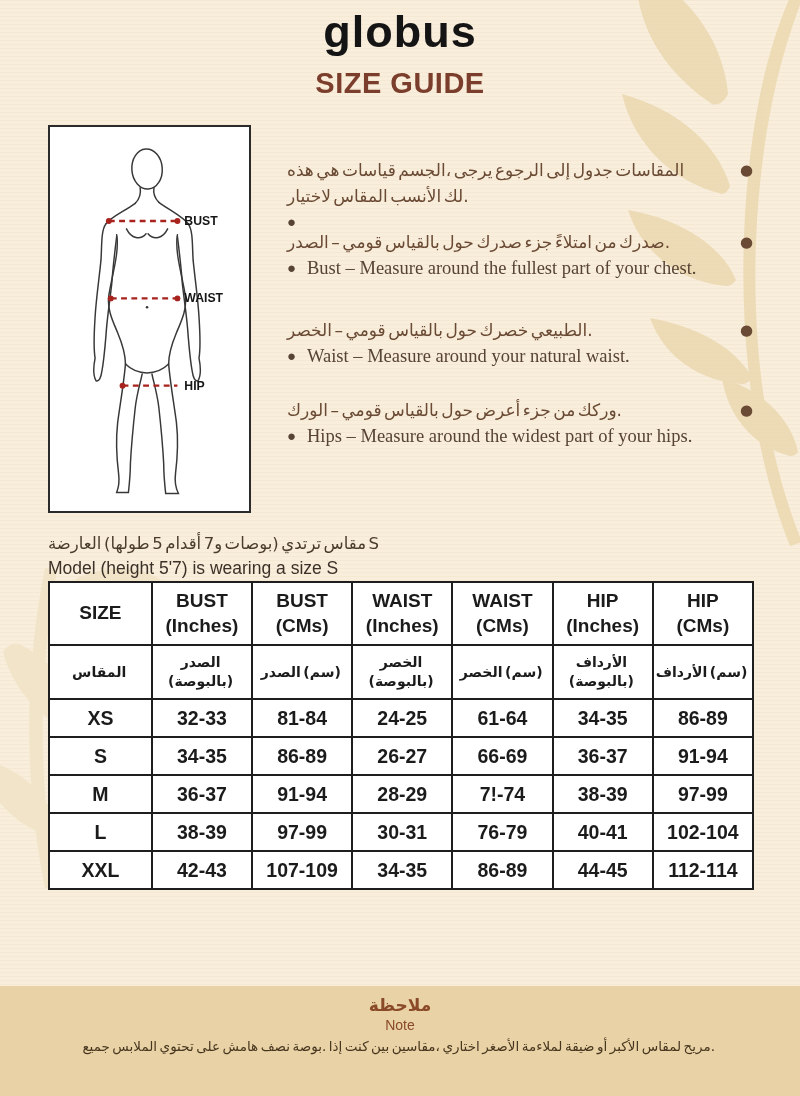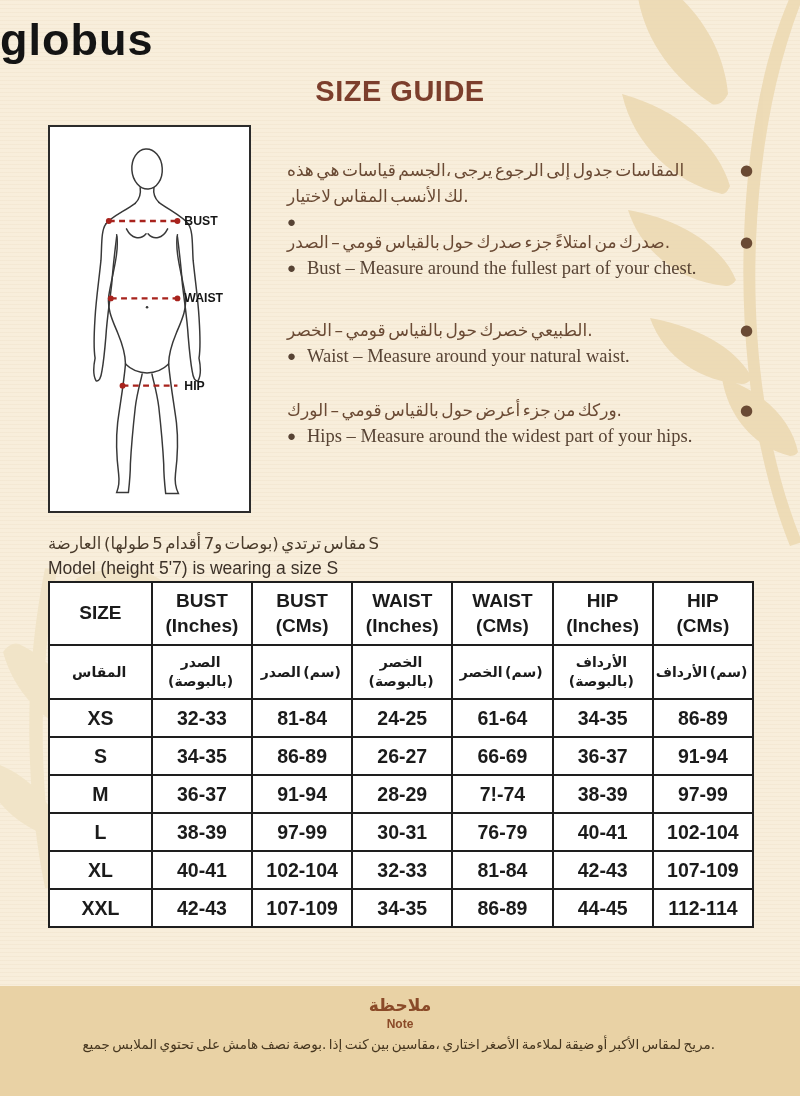--- a/index.html
+++ b/index.html
@@ -5,21 +5,21 @@
   html,body{margin:0;padding:0;}
   .page{
     position:relative; width:800px; height:1096px; overflow:hidden;
     background:#f8eedb;
     background-image:repeating-linear-gradient(180deg, rgba(170,130,70,.05) 0px, rgba(170,130,70,.05) 1px, transparent 1px, transparent 4px);
     font-family:"Liberation Sans", sans-serif;
   }
   .decor{position:absolute; z-index:0; pointer-events:none;}
   .content{position:absolute; inset:0; z-index:1;}
 
-  .logo{margin-top:16px; text-align:left; font-family:"Liberation Sans",sans-serif;
+  .logo{margin-top:8px; text-align:center; font-family:"Liberation Sans",sans-serif;
         font-weight:600; font-size:45px; line-height:1.05; color:#141414; letter-spacing:1px;}
   .guide-title{text-align:center; font-weight:700; font-size:29px; letter-spacing:.5px;
         color:#7c3e2c; margin-top:12px;}
 
   .figure-box{position:absolute; left:48px; top:125px; width:203px; height:388px;
         background:#ffffff; border:2px solid #2b2b2b; box-sizing:border-box;}
   .figure-box svg{display:block; width:100%; height:100%;}
   .body-line{fill:none; stroke:#383838; stroke-width:1.5; stroke-linecap:round;}
   .red-dash{stroke:#a8231d; stroke-width:2.4; stroke-dasharray:6 4.5;}
   .red-dot{fill:#a8231d;}
@@ -47,21 +47,21 @@
   table.size th, table.size td{border:2px solid #1e1e1e; text-align:center; vertical-align:middle;
         padding:0; color:#1b1b1b;}
   tr.hdr-en th{height:61px; font-family:"Liberation Sans",sans-serif; font-weight:700; font-size:19px; line-height:1.3;}
   tr.hdr-ar th{height:52px; font-family:"DejaVu Sans",sans-serif; font-weight:700; font-size:14px; line-height:1.35;}
   tr.data td{height:36px; font-family:"Liberation Sans",sans-serif; font-weight:700; font-size:19.5px;}
   tr.data td:first-child{font-size:19.5px;}
 
   .note-bar{position:absolute; left:0; top:986px; width:800px; height:118px;
         background:#e9d2a5; text-align:center; z-index:2;}
   .note-h-ar{margin-top:9px; font-family:"DejaVu Sans",sans-serif; font-weight:700; font-size:17px; color:#8a4a28;}
-  .note-h-en{margin-top:2px; font-family:"Liberation Sans",sans-serif; font-weight:700; font-size:12px; color:#8a4a28;}
+  .note-h-en{margin-top:2px; font-family:"Liberation Sans",sans-serif; font-weight:400; font-size:14px; color:#8a4a28;}
   .note-b-ar{margin-top:5px; font-family:"DejaVu Sans",sans-serif; font-size:13.5px; color:#46361f;}
   .note-b-en{margin-top:4px; font-family:"Liberation Sans",sans-serif; font-size:15.5px; color:#46361f;}
 </style>
 </head>
 <body>
 
 <div class="page">
 
   <svg class="decor" style="right:-24px; top:-14px;" width="230" height="560" viewBox="0 0 230 560">
     <g fill="#ecd9b3" opacity="0.9">
@@ -244,29 +244,20 @@
           <tr class="data">
             <td>L</td>
             <td>38-39</td>
             <td>97-99</td>
             <td>30-31</td>
             <td>76-79</td>
             <td>40-41</td>
             <td>102-104</td>
           </tr>
           <tr class="data">
-            <td>XL</td>
-            <td>40-41</td>
-            <td>102-104</td>
-            <td>32-33</td>
-            <td>81-84</td>
-            <td>42-43</td>
-            <td>107-109</td>
-          </tr>
-          <tr class="data">
             <td>XXL</td>
             <td>42-43</td>
             <td>107-109</td>
             <td>34-35</td>
             <td>86-89</td>
             <td>44-45</td>
             <td>112-114</td>
           </tr>
         </tbody>
       </table>

